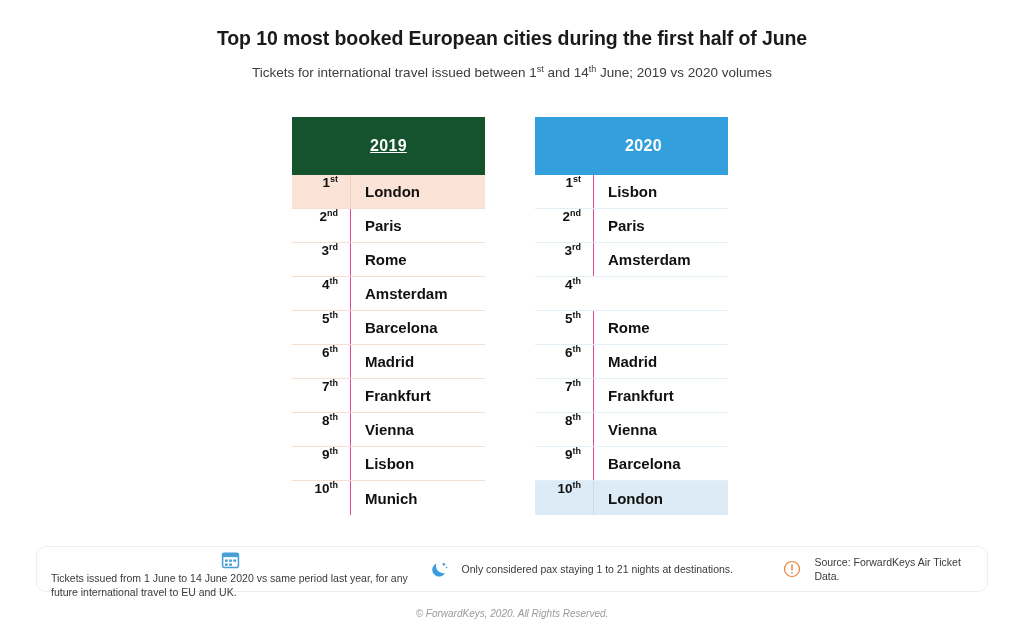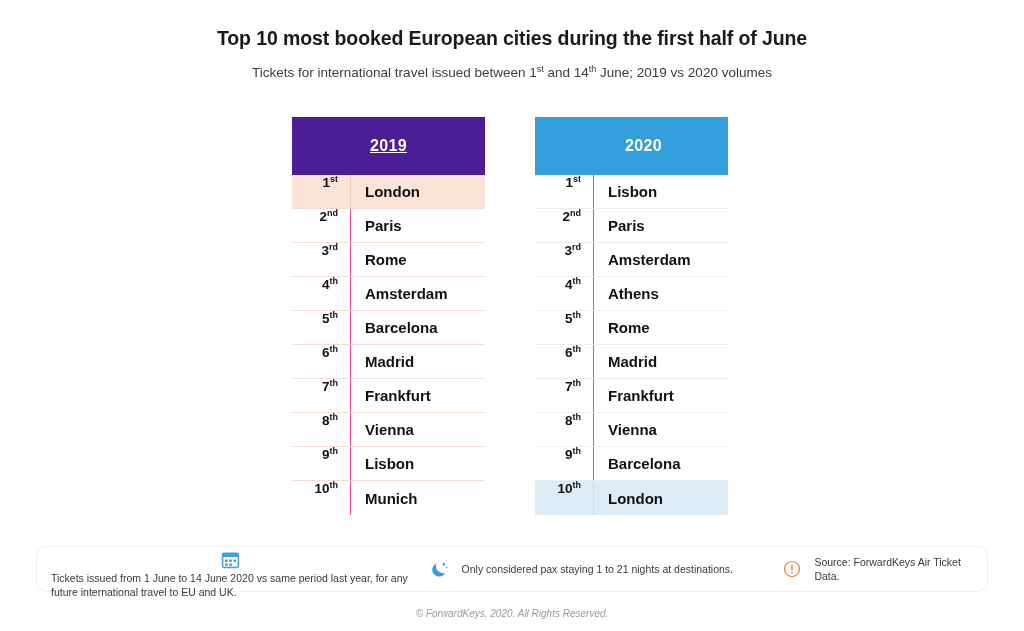--- a/index.html
+++ b/index.html
@@ -71,21 +71,21 @@
     height: 58px;
     display: flex;
     align-items: center;
     justify-content: center;
     color: #ffffff;
     font-size: 16px;
     font-weight: bold;
     letter-spacing: 0.3px;
   }
 
-  .tbl-header.year-2019 { background: #4c1d95; text-decoration: underline; }
+  .tbl-header.year-2019 { background: #14532d; text-decoration: underline; }
   .tbl-header.year-2020 { background: #339FDC; padding-left: 24px; }
 
   .tbl-body { width: 100%; }
 
   .tbl-row {
     height: 34px;
     display: flex;
     background: #ffffff;
   }
 
@@ -249,21 +249,20 @@
           <div class="tbl-row">
             <div class="cell-rank"><span>2</span><span class="sup">nd</span></div>
             <div class="cell-city">Paris</div>
           </div>
           <div class="tbl-row">
             <div class="cell-rank"><span>3</span><span class="sup">rd</span></div>
             <div class="cell-city">Amsterdam</div>
           </div>
           <div class="tbl-row">
             <div class="cell-rank"><span>4</span><span class="sup">th</span></div>
-            <div class="cell-city">Athens</div>
           </div>
           <div class="tbl-row">
             <div class="cell-rank"><span>5</span><span class="sup">th</span></div>
             <div class="cell-city">Rome</div>
           </div>
           <div class="tbl-row">
             <div class="cell-rank"><span>6</span><span class="sup">th</span></div>
             <div class="cell-city">Madrid</div>
           </div>
           <div class="tbl-row">

